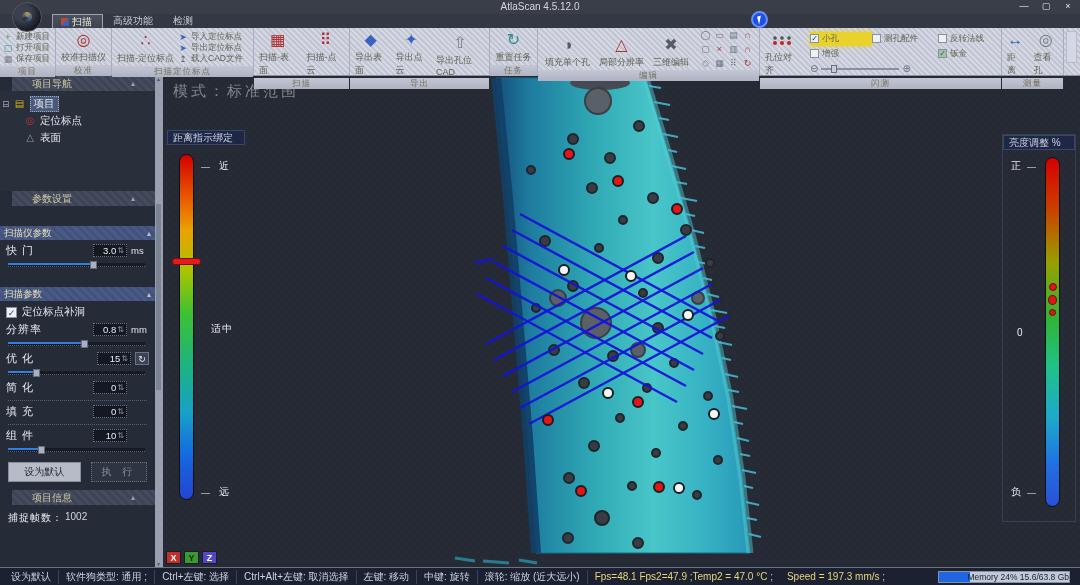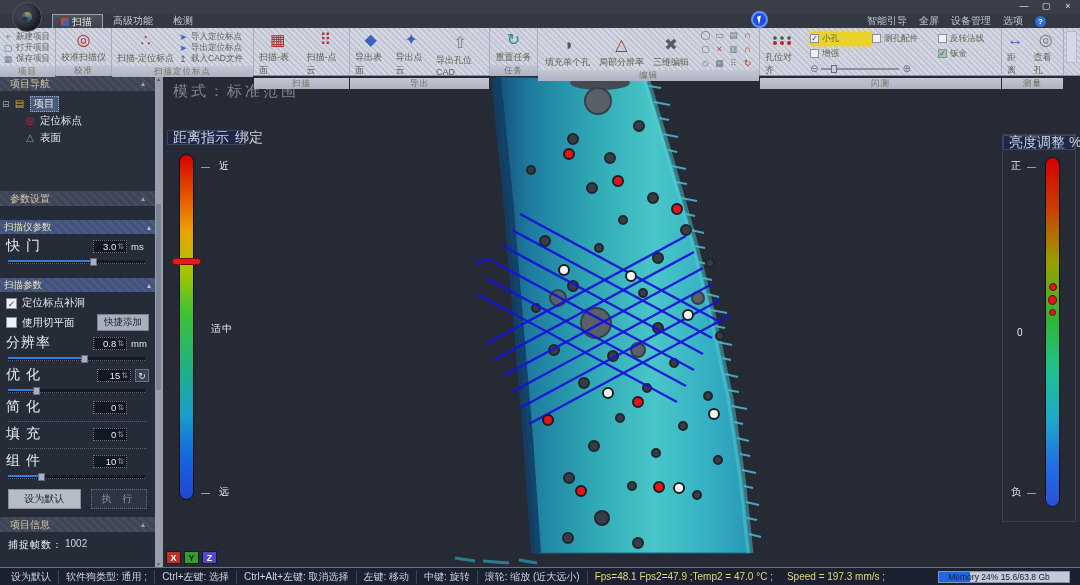--- a/index.html
+++ b/index.html
@@ -66,35 +66,35 @@
     background:#1e4fe0; border:2px solid #6a90ff; z-index:60; }
   .cursor-blob:after { content:""; position:absolute; left:5px; top:3px; width:0; height:0;
     border-left:4px solid #fff; border-bottom:8px solid transparent; transform:rotate(-15deg); }
 
   
   .main { position:absolute; left:0; top:76px; width:1080px; height:491px; display:flex; }
 
   
   .sidebar { position:relative; width:163px; height:100%; background:#262b38; border-right:1px solid #9aa0b0; flex:none; }
   .side-inner { position:absolute; left:0; top:0; right:7px; bottom:0; }
-  .side-hdr { height:15px; display:flex; align-items:center; padding:0 10px; font-size:10px; color:#cfc9a0;
-    background:repeating-linear-gradient(45deg,#454c60 0 3px,#3d4454 3px 6px); }
+  .side-hdr { height:15px; display:flex; align-items:center; padding:0 20px; font-size:10px; color:#cfc9a0;
+    background:repeating-linear-gradient(45deg,#454c60 0 3px,#3d4454 3px 6px);margin-left:12px; }
   .side-hdr .caret { margin-left:auto; font-size:8px; color:#9aa0ae; }
   .tree { height:100px; background:#2a2f3c; padding:4px 2px; }
   .tree-row { display:flex; align-items:center; gap:4px; font-size:10.5px; color:#e4e6ea; height:17px; cursor:default; }
   .tree-row.child { padding-left:22px; }
   .expander { font-size:9px; color:#9aa0ae; }
   .ticon { font-size:10px; width:12px; text-align:center; }
   .ticon.yellow { color:#d8b020; } .ticon.red { color:#c23030; } .ticon.gray { color:#8a94a8; }
   .tsel { background:#4a5a7a; border:1px dotted #9ab; padding:0 3px; }
   .sec-strip { height:14px; display:flex; align-items:center; padding:0 4px; font-size:9.5px; color:#e8e0b8;
-    background:repeating-linear-gradient(45deg,#4a5a86 0 3px,#42527a 3px 6px); margin-top:14px; }
+    background:repeating-linear-gradient(45deg,#4a5a86 0 3px,#42527a 3px 6px); margin-top:20px; }
   .sec-strip .caret { margin-left:auto; font-size:8px; color:#b8c0d0; }
   .prow { display:flex; align-items:center; padding:3px 6px 1px 6px; gap:4px; }
-  .plabel { font-size:14px; color:#e8eaee; letter-spacing:1px; }
+  .plabel { font-size:11px; color:#e8eaee; letter-spacing:1px; }
   .pval { margin-left:auto; display:flex; align-items:center; gap:1px; background:#141822; border:1px dotted #6a7284;
     min-width:34px; height:13px; padding:0 2px; justify-content:flex-end; font-size:9.5px; color:#e8eaee; cursor:text; }
   .pval .spin { font-size:8px; color:#8a90a0; }
   .punit { font-size:9.5px; color:#dfe2e8; width:18px; }
   .slider { position:relative; height:4px; margin:4px 10px 2px 8px; background:#161a24; border-bottom:1px dotted #59617a; }
   .slider .fill { position:absolute; left:0; top:0; bottom:1px; background:#2f7fe0; }
   .slider .thumb { position:absolute; top:-2px; width:7px; height:8px; background:#aab0be; border:1px solid #666c7a; }
   .cbrow { display:flex; align-items:center; gap:5px; font-size:10.5px; color:#e8eaee; padding:4px 6px 0 6px; cursor:default; }
   .cb { width:11px; height:11px; background:#eef0f4; border:1px solid #8a90a0; font-size:9px; line-height:10px;
     text-align:center; color:#1a3ab0; flex:none; }
@@ -114,46 +114,47 @@
   .sb-scroll .thumb { position:absolute; left:1px; top:26%; width:5px; height:38%; background:#7a8494; }
 
   
   .viewport { position:relative; flex:1; height:100%; background:#262a34;
     background-image:radial-gradient(#30354266 1px, transparent 1px); background-size:8px 8px; overflow:hidden; }
   .mode-label { position:absolute; left:10px; top:6px; font-size:15px; color:#82868f; letter-spacing:3px; z-index:5; }
   svg.scene { position:absolute; left:0; top:0; pointer-events:none; }
 
   .vpanel { position:absolute; z-index:6; }
   .vpanel .phdr { height:15px; background:#1e2746; border:1px solid #3a4668; display:flex; align-items:center;
-    gap:6px; padding:0 5px; font-size:14px; color:#ccd2de; white-space:nowrap; }
+    padding:0 5px; font-size:10px; color:#ccd2de; white-space:nowrap; }
   .gradbar { position:absolute; width:15px; border-radius:8px; border:1px solid #0d1014; }
   .bar-left { background:linear-gradient(#d40000 0%,#e85500 12%,#eba200 22%,#a8c400 34%,#3cc232 46%,#1cb284 62%,#18a0c8 75%,#1466e0 88%,#2544d0 100%); }
   .bar-right { background:linear-gradient(#d40000 0%,#cc3c00 14%,#98a000 30%,#30b434 46%,#1fc288 60%,#1ea8cc 75%,#2070e2 88%,#2a50d8 100%); }
   .bartick { position:absolute; font-size:9px; color:#d8dade; }
   .barlabel { position:absolute; font-size:10px; color:#eceef2; letter-spacing:1px; }
   .redmark { position:absolute; background:#e31b1b; border:1px solid #7a0f0f; border-radius:3px; z-index:7; }
   .reddot { position:absolute; background:#e01515; border:1px solid #601010; border-radius:50%; z-index:7; }
   .axisbtns { position:absolute; left:3px; bottom:3px; display:flex; gap:3px; z-index:6; }
   .axisbtn { width:15px; height:13px; font-size:9px; font-weight:bold; text-align:center; line-height:12px; border:1px solid #1a1d24; cursor:default; }
   .ax-x { background:#c03028; color:#fff; } .ax-y { background:#3a9a30; color:#10280e; } .ax-z { background:#5248c8; color:#fff; }
 
   
   .statusbar { position:absolute; left:0; bottom:0; width:1080px; height:18px; background:#1b2130;
     border-top:1px solid #6a7284; display:flex; align-items:center; font-size:10px; color:#ccd2e0; z-index:20; padding:0 4px; }
   .sbi { padding:0 7px; border-right:1px solid #39425a; white-space:nowrap; }
   .sbi.yellow { color:#e4d77c; border-right:none; }
   .membar { position:relative; margin-left:auto; margin-right:6px; width:132px; height:12px;
     background:#c2cad8; border:1px solid #8892a4; flex:none; }
   .membar .fill { position:absolute; left:0; top:0; bottom:0; width:24%; background:#1f66e0; }
-  .membar .lbl { position:absolute; left:0; right:10px; top:0; text-align:center; font-size:8.5px; color:#17202e; line-height:11px; }
+  .membar .lbl { position:absolute; left:0; right:0; top:0; text-align:right; font-size:8.5px; color:#17202e; line-height:11px; }
 </style>
 </head>
 <body>
 
 <div class="titlebar">
+  <div class="title-text">AtlaScan 4.5.12.0</div>
   <div class="winbtns">
     <span class="winbtn">—</span>
     <span class="winbtn">▢</span>
     <span class="winbtn">×</span>
   </div>
 </div>
 <div class="logo">
     <i></i>
   </div>
 
@@ -162,27 +163,20 @@
     <div class="tab active">
       <span class="tabico"></span>
       <span>扫描</span>
     </div>
     <div class="tab">
         <span>高级功能</span>
       </div>
     <div class="tab">
         <span>检测</span>
       </div>
-  </div>
-  <div class="tabrow-right">
-    <span>智能引导</span>
-    <span>全屏</span>
-    <span>设备管理</span>
-    <span>选项</span>
-    <span class="helpdot">?</span>
   </div>
 </div>
 
 <div class="ribbon">
 
   <div class="rgroup" style="width:56px">
     <div class="rbody">
         <div class="scol">
       <div class="sbtn">
         <span class="sic g-green">+</span>
@@ -423,25 +417,20 @@
           <div class="thumb" style="left:60%"></div>
       </div>
 
       <div class="sec-strip">
         <span>扫描参数</span>
         <span class="caret">▴</span>
       </div>
       <label class="cbrow">
         <span class="cb">✓</span>
         <span>定位标点补洞</span>
-      </label>
-      <label class="cbrow">
-        <span class="cb"></span>
-        <span>使用切平面</span>
-        <span class="qbtn">快捷添加</span>
       </label>
       <div class="prow">
         <span class="plabel">分辨率</span>
         <span class="pval">
           <span>0.8</span>
           <span class="spin">⇅</span>
           </span>
         <span class="punit">mm</span>
       </div>
       <div class="slider">

